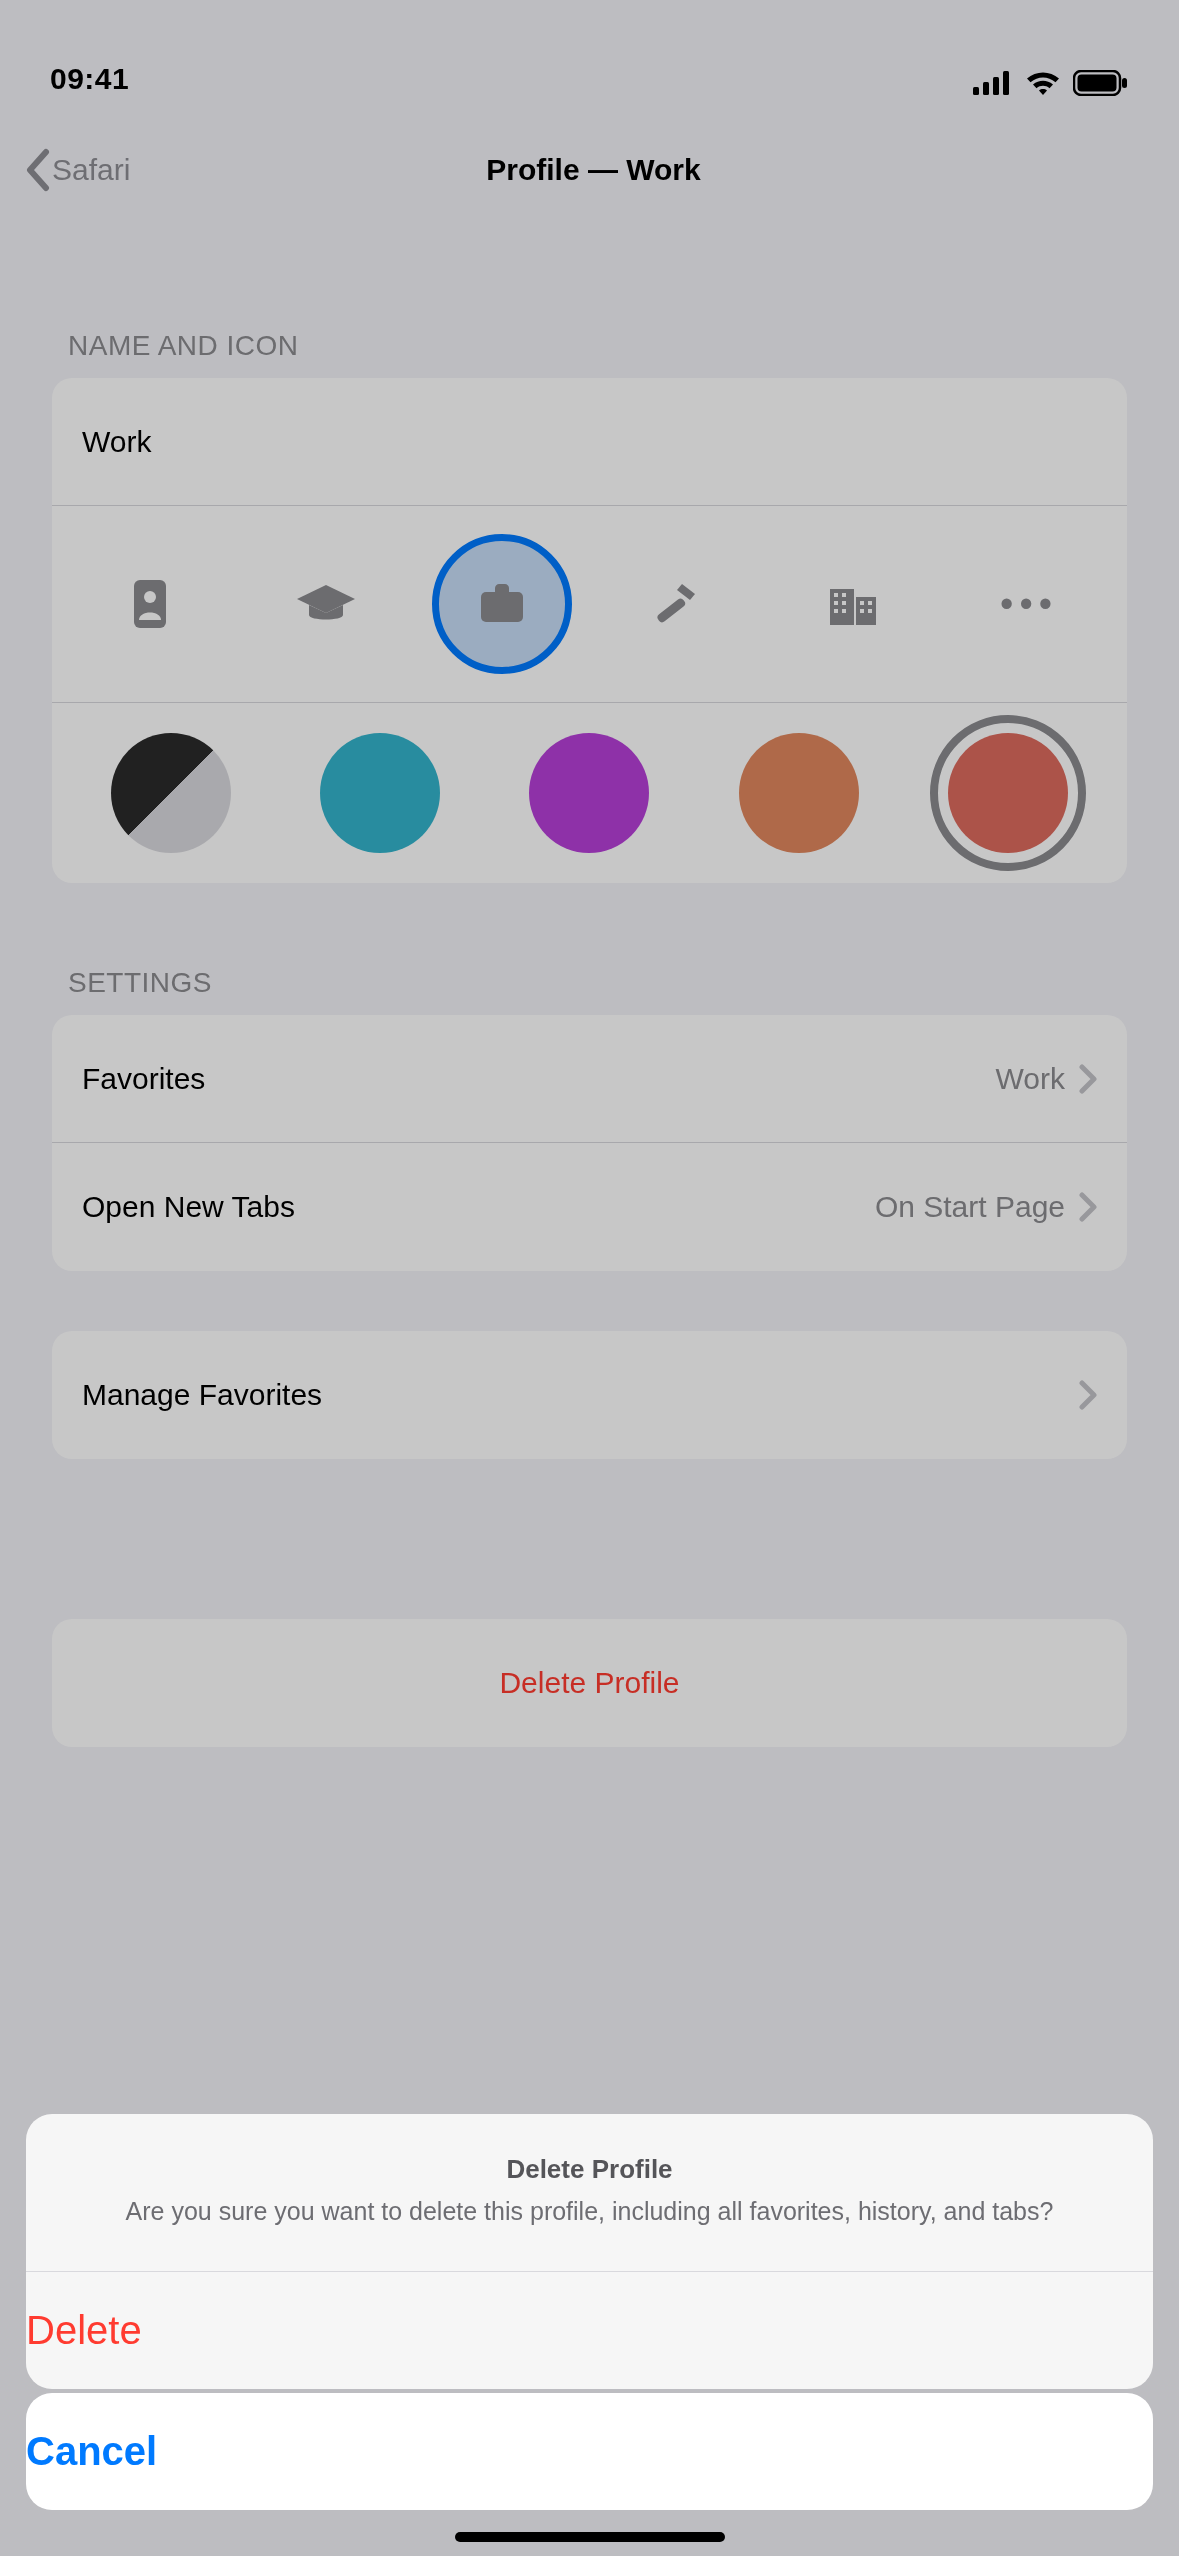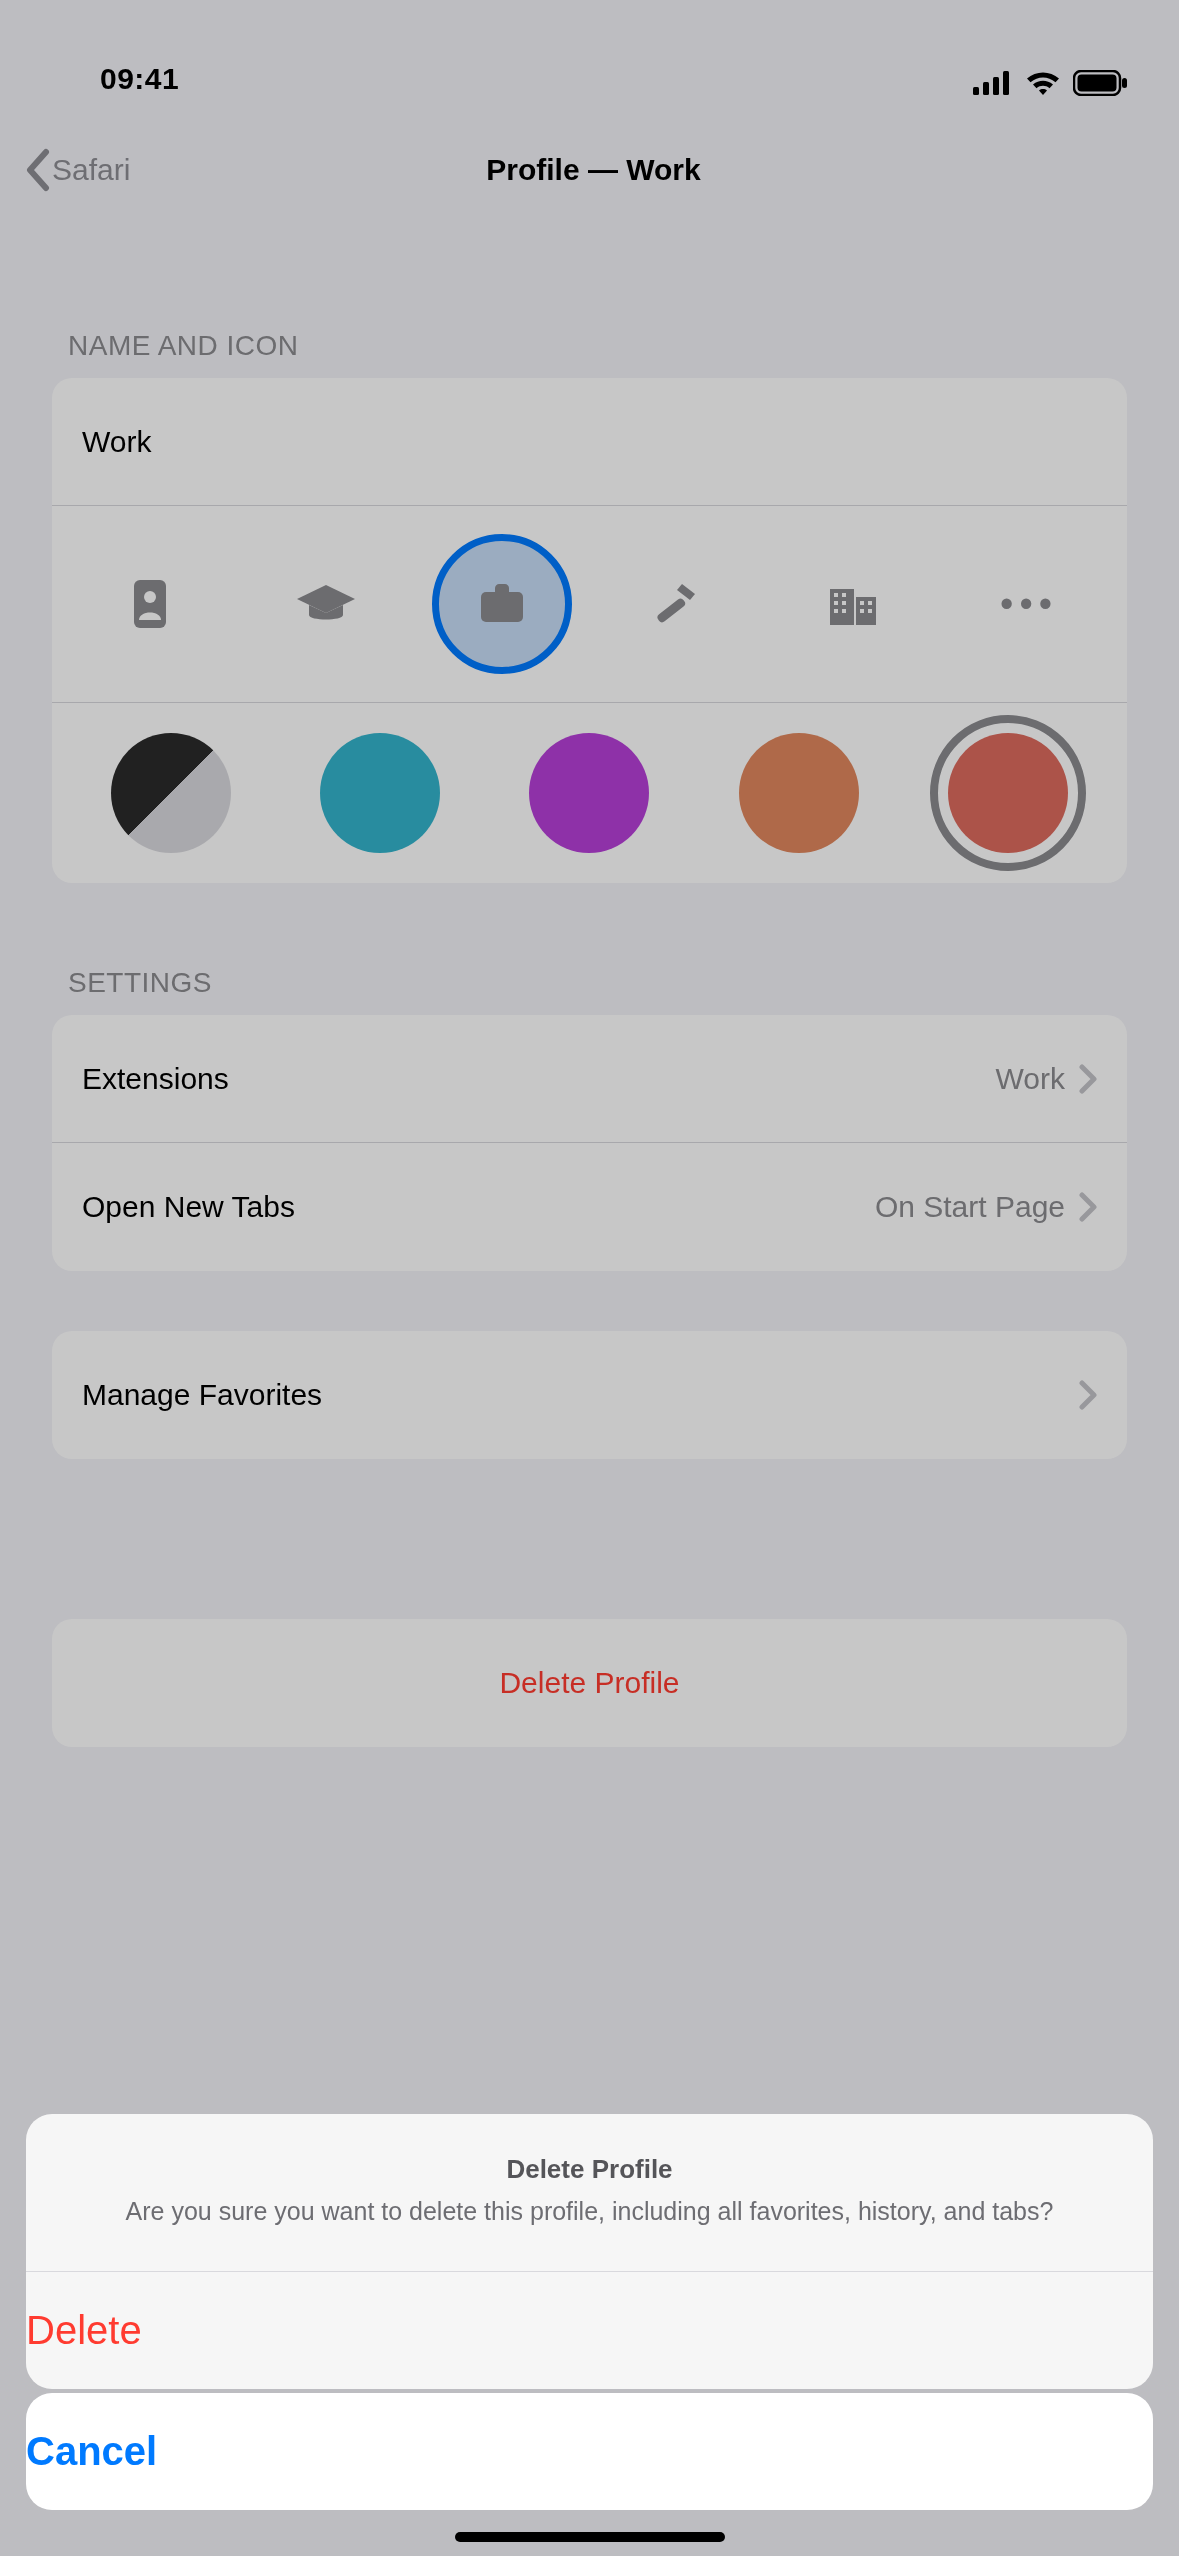--- a/index.html
+++ b/index.html
@@ -25,21 +25,20 @@
       height: 100px;
       display: flex;
       align-items: flex-end;
       justify-content: space-between;
       padding: 0 50px 4px 50px;
     }
     .status-time {
       font-size: 30px;
       font-weight: 600;
       letter-spacing: 0.5px;
-      margin-left: 50px;
     }
     .status-right {
       display: flex;
       align-items: center;
       gap: 12px;
     }
     .status-right svg { display: block; }
 
     
     .nav-bar {
@@ -314,21 +313,21 @@
         <div class="color-swatch" style="background:#b63fd8"></div>
         <div class="color-swatch" style="background:#e0875d"></div>
         <div class="color-swatch selected" style="background:#dd6a5e"></div>
       </div>
     </div>
 
     <div class="section-header settings">SETTINGS</div>
 
     <div class="card">
       <div class="cell">
-        <span>Extensions</span>
+        <span>Favorites</span>
         <span class="spacer"></span>
         <span class="value">Work</span>
         <svg class="chevron" width="18" height="30" viewBox="0 0 18 30">
             <polyline points="3,3 15,15 3,27" fill="none" stroke="#c3c3c8" stroke-width="5" stroke-linecap="round" stroke-linejoin="round"></polyline>
           </svg>
       </div>
       <div class="cell">
         <span>Open New Tabs</span>
         <span class="spacer"></span>
         <span class="value">On Start Page</span>

